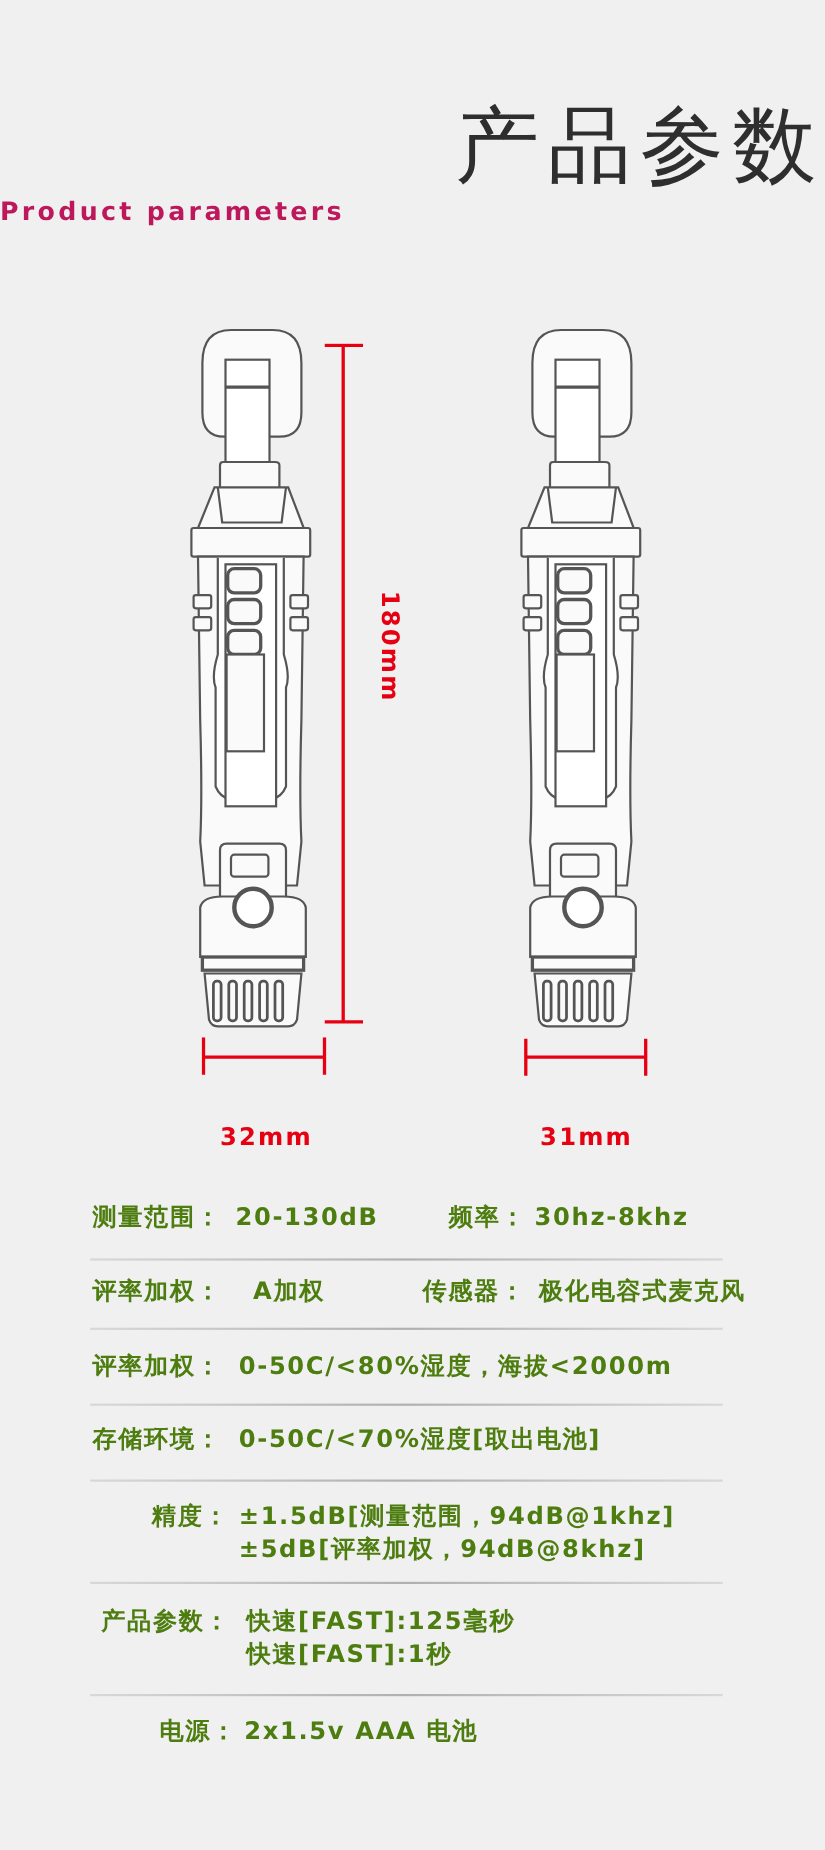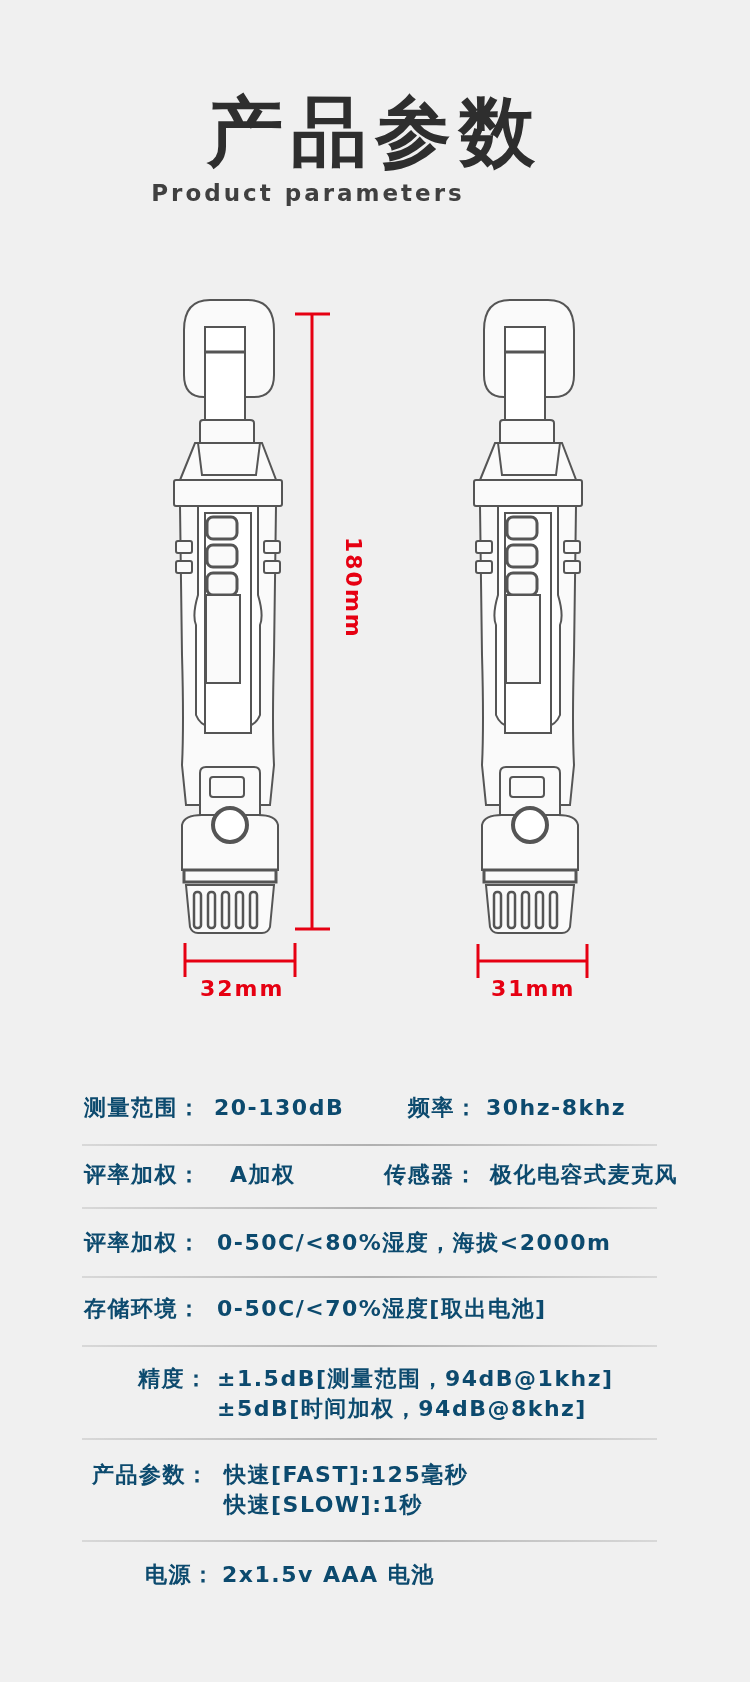--- a/index.html
+++ b/index.html
@@ -1,38 +1,38 @@
 <!DOCTYPE html>
 <html><head>
 <meta charset="utf-8">
 <style>
   html, body { margin:0; padding:0; }
   body {
     width:750px; height:1682px; background:#f0f0f0; position:relative; overflow:hidden;
     font-family:"DejaVu Sans","Liberation Sans",sans-serif; color:#2e2e2e;
   }
   .title {
-    position:absolute; left:0; width:750px; top:92px; text-align:center;
-    font-size:76px; font-weight:bold; letter-spacing:8px; color:#2e2e2e; line-height:80px;
+    position:absolute; left:0; width:750px; top:92px; text-align:right;
+    font-size:76px; font-weight:normal; letter-spacing:8px; color:#2e2e2e; line-height:80px;
   }
   .subtitle {
-    position:absolute; left:0; width:616px; top:178px; text-align:center;
-    font-size:23px; font-weight:bold; letter-spacing:3px; color:#404040; line-height:30px;
+    position:absolute; left:0; width:616px; top:178px; text-align:left;
+    font-size:23px; font-weight:bold; letter-spacing:3px; color:#be185d; line-height:30px;
   }
   .device { position:absolute; }
-  .dim-red { color:#e60012; font-weight:bold; font-size:22px; letter-spacing:2px; position:absolute; }
+  .dim-red { color:#e60012; font-weight:bold; font-size:22px; letter-spacing:2px; position:absolute;margin-top:46px; }
   .vlabel {
     position:absolute; left:340px; top:537px; color:#e60012; font-weight:bold; font-size:22px;
     letter-spacing:2px; transform-origin:left top; transform:rotate(90deg); white-space:nowrap;
   }
   .divider {
     position:absolute; left:82px; width:575px; height:2px;
     background:linear-gradient(to right,#d8d8d8,#b0b0b0 50%,#d8d8d8);
   }
-  .txt { position:absolute; white-space:nowrap; font-size:22px; font-weight:bold; color:#0c4a6e; letter-spacing:1.5px; line-height:30px; }
+  .txt { position:absolute; white-space:nowrap; font-size:22px; font-weight:bold; color:#4d7c0f; letter-spacing:1.5px; line-height:30px; }
 </style>
 </head>
 <body>
 
 <div class="title">产品参数</div>
 <div class="subtitle">Product parameters</div>
 
 <svg class="device" style="left:170px;top:295px" width="120" height="640" viewBox="0 0 120 640" fill="#fafafa" stroke="#555" stroke-width="2">
 
   <path d="M40,5 H78 Q104,5 104,35 V80 Q104,102 84,102 H34 Q14,102 14,80 V35 Q14,5 40,5 Z"></path>
@@ -153,27 +153,27 @@
 
 <div>
   <span class="txt" style="left:84px;top:1294px">存储环境：</span>
   <span class="txt" style="left:217px;top:1294px">0-50C/&lt;70%湿度[取出电池]</span>
 </div>
 <div class="divider" style="top:1345px"></div>
 
 <div>
   <span class="txt" style="left:138px;top:1364px">精度：</span>
   <span class="txt" style="left:217px;top:1364px">±1.5dB[测量范围，94dB@1khz]</span>
-  <span class="txt" style="left:217px;top:1394px">±5dB[时间加权，94dB@8khz]</span>
+  <span class="txt" style="left:217px;top:1394px">±5dB[评率加权，94dB@8khz]</span>
 </div>
 <div class="divider" style="top:1438px"></div>
 
 <div>
   <span class="txt" style="left:92px;top:1460px">产品参数：</span>
   <span class="txt" style="left:224px;top:1460px">快速[FAST]:125毫秒</span>
-  <span class="txt" style="left:224px;top:1490px">快速[SLOW]:1秒</span>
+  <span class="txt" style="left:224px;top:1490px">快速[FAST]:1秒</span>
 </div>
 <div class="divider" style="top:1540px"></div>
 
 <div>
   <span class="txt" style="left:145px;top:1560px">电源：</span>
   <span class="txt" style="left:222px;top:1560px">2x1.5v AAA 电池</span>
 </div>
 
 </body></html>

